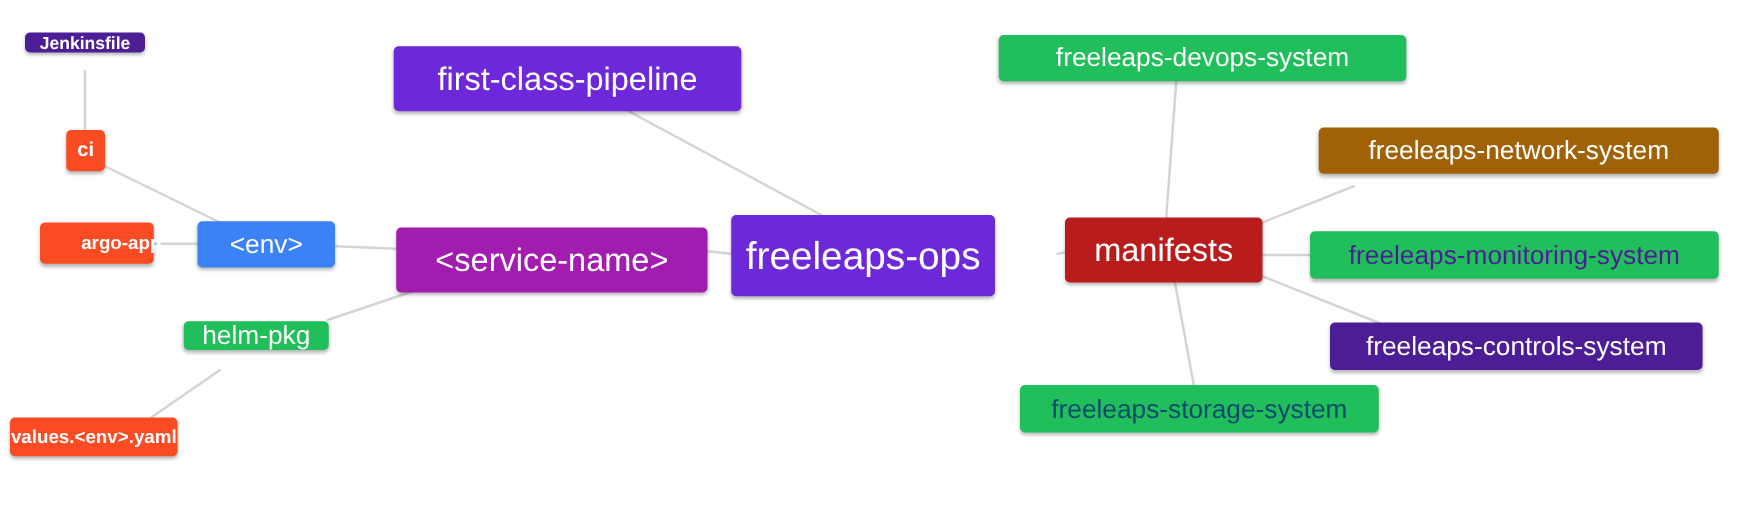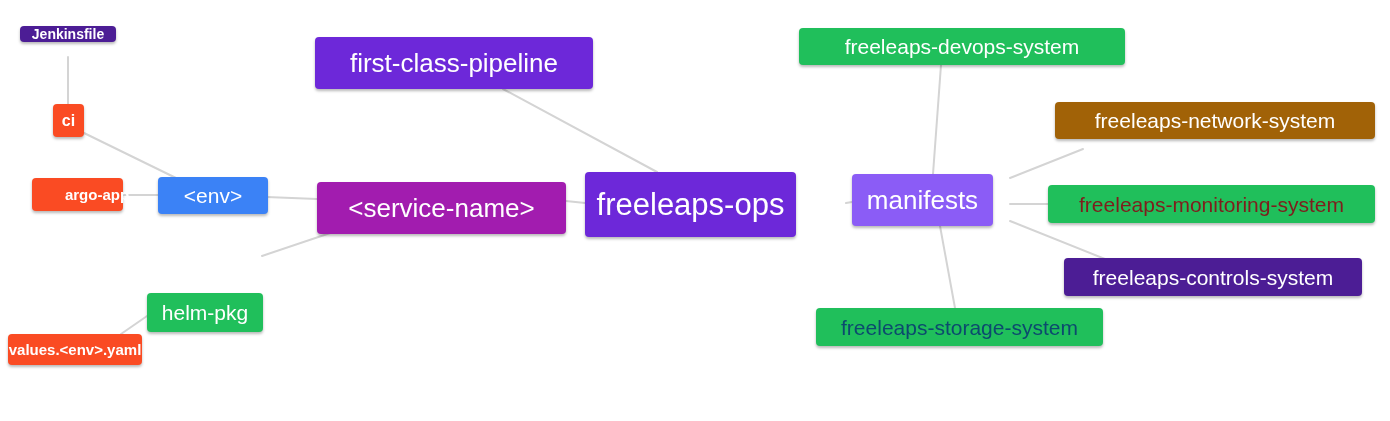--- a/index.html
+++ b/index.html
@@ -72,46 +72,46 @@
       </div>
       <div class="node" style="left: 53px; top: 104px; width: 31px; height: 33px; background: rgb(250, 75, 35);">
         <span class="node-label" style="font-size: 16px; font-weight: 700; color: rgb(255, 255, 255);">ci</span>
       </div>
       <div class="node" style="left: 32px; top: 178px; width: 91px; height: 33px; background: rgb(250, 75, 35); padding-left: 39px;">
         <span class="node-label" style="font-size: 15px; font-weight: 700; color: rgb(255, 255, 255);">argo-app</span>
       </div>
       <div class="node" style="left: 158px; top: 177px; width: 110px; height: 37px; background: #3b82f6;">
         <span class="node-label" style="font-size: 21px; font-weight: 400; color: rgb(255, 255, 255);">&lt;env&gt;</span>
       </div>
-      <div class="node" style="left: 147px; top: 257px; width: 116px; height: 39px; background: rgb(32, 191, 91); margin-top: 36px;">
+      <div class="node" style="left: 147px; top: 257px; width: 116px; height: 23px; background: rgb(32, 191, 91);">
         <span class="node-label" style="font-size: 21px; font-weight: 400; color: rgb(255, 255, 255);">helm-pkg</span>
       </div>
       <div class="node" style="left: 8px; top: 334px; width: 134px; height: 31px; background: rgb(250, 75, 35);">
         <span class="node-label" style="font-size: 15px; font-weight: 700; color: rgb(255, 255, 255);">values.&lt;env&gt;.yaml</span>
       </div>
       <div class="node" style="left: 315px; top: 37px; width: 278px; height: 52px; background: #6d28d9;">
         <span class="node-label" style="font-size: 26px; font-weight: 400; color: rgb(255, 255, 255);">first-class-pipeline</span>
       </div>
       <div class="node" style="left: 317px; top: 171px; width: 249px; height: 52px; background: #a21caf; margin-top: 11px;">
         <span class="node-label" style="font-size: 26px; font-weight: 400; color: rgb(255, 255, 255);">&lt;service-name&gt;</span>
       </div>
       <div class="node" style="left: 585px; top: 172px; width: 211px; height: 65px; background: #6d28d9;">
         <span class="node-label" style="font-size: 31px; font-weight: 400; color: rgb(255, 255, 255);">freeleaps-ops</span>
       </div>
-      <div class="node" style="left: 852px; top: 174px; width: 141px; height: 52px; background: #8b5cf6;">
+      <div class="node" style="left: 852px; top: 174px; width: 158px; height: 52px; background: #b91c1c;">
         <span class="node-label" style="font-size: 26px; font-weight: 400; color: rgb(255, 255, 255);">manifests</span>
       </div>
       <div class="node" style="left: 799px; top: 28px; width: 326px; height: 37px; background: rgb(32, 191, 91);">
         <span class="node-label" style="font-size: 21px; font-weight: 400; color: rgb(255, 255, 255);">freeleaps-devops-system</span>
       </div>
       <div class="node" style="left: 1055px; top: 102px; width: 320px; height: 37px; background: #a16207;">
         <span class="node-label" style="font-size: 21px; font-weight: 400; color: rgb(255, 255, 255);">freeleaps-network-system</span>
       </div>
       <div class="node" style="left: 1048px; top: 185px; width: 327px; height: 38px; background: rgb(32, 191, 91);">
-        <span class="node-label" style="font-size: 21px; font-weight: 400; color: #7f1d1d;">freeleaps-monitoring-system</span>
+        <span class="node-label" style="font-size: 21px; font-weight: 400; color: #4c1d95;">freeleaps-monitoring-system</span>
       </div>
       <div class="node" style="left: 1064px; top: 258px; width: 298px; height: 38px; background: #4c1d95;">
         <span class="node-label" style="font-size: 21px; font-weight: 400; color: rgb(255, 255, 255);">freeleaps-controls-system</span>
       </div>
       <div class="node" style="left: 816px; top: 308px; width: 287px; height: 38px; background: rgb(32, 191, 91);">
         <span class="node-label" style="font-size: 21px; font-weight: 400; color: #0c4a6e;">freeleaps-storage-system</span>
       </div>
     </div>
 </div>
 

